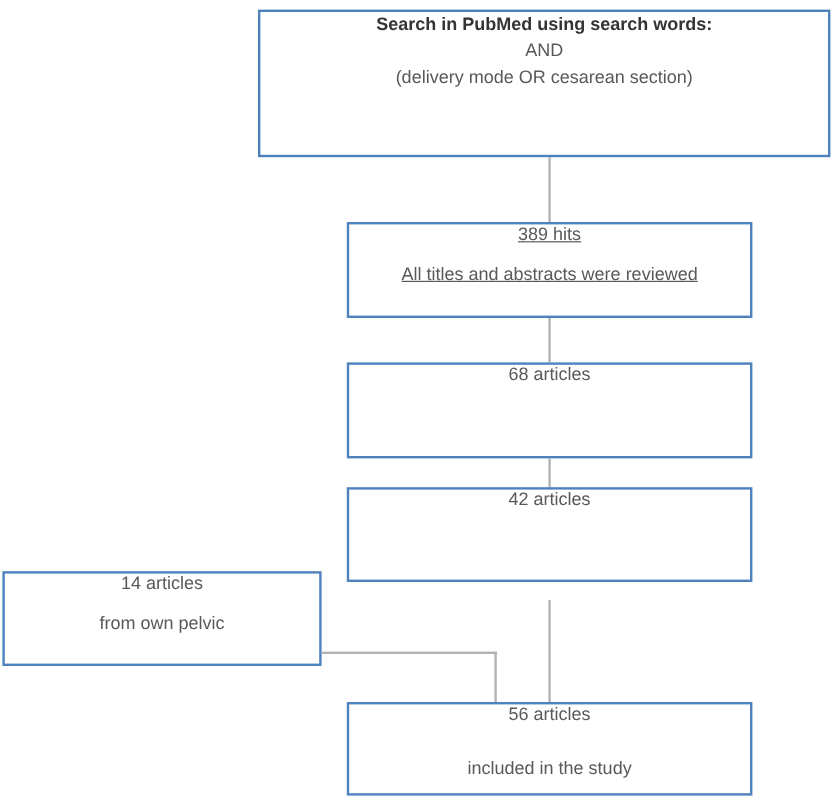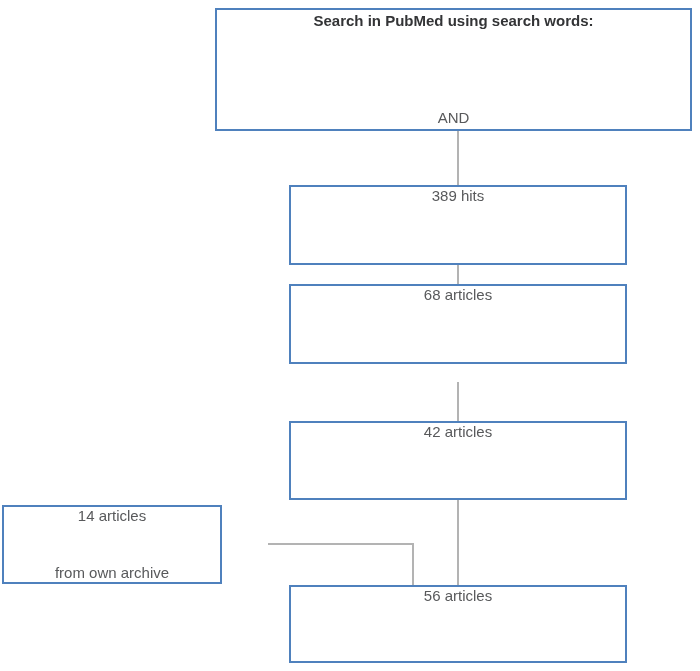--- a/index.html
+++ b/index.html
@@ -18,42 +18,42 @@
     overflow:hidden;
   }
   .box{
     position:absolute;
     box-sizing:border-box;
     border:2px solid var(--border-color);
     background:var(--bg);
     display:flex;
     flex-direction:column;
     align-items:center;
-    justify-content:space-between;
+    justify-content:flex-start;
     text-align:center;
     color:var(--body-color);
     font-size:15px;
     line-height:22px;
   }
   .box .title{
     font-weight:bold;
     color:var(--heading-color);
   }
   .box .line{color:var(--body-color);}
   .two-line{gap:15px;line-height:18px;}
   .connector{
     position:absolute;
     background:var(--connector-color);
   }
   
   #box-search   {left:215px; top:8px;   width:477px; height:123px; padding:0 6px;}
-  #box-hits     {left:289px; top:185px; width:338px; height:80px;}
-  #box-fulltext {left:289px; top:284px; width:338px; height:80px;}
-  #box-relevant {left:289px; top:421px; width:338px; height:79px;}
-  #box-archive  {left:2px;   top:505px; width:220px; height:79px;}
+  #box-hits     {left:289px; top:185px; width:338px; height:80px;text-decoration:underline;}
+  #box-fulltext {left:289px; top:302px; width:338px; height:80px;}
+  #box-relevant {left:289px; top:406px; width:338px; height:79px;}
+  #box-archive  {left:2px;   top:476px; width:266px; height:79px;}
   #box-included {left:289px; top:585px; width:338px; height:78px;gap:27px;}
   
   #conn-search-hits     {left:457px; top:131px; width:2px;   height:54px;}
   #conn-hits-fulltext   {left:457px; top:265px; width:2px;   height:37px;}
   #conn-fulltext-relevant{left:457px; top:382px; width:2px;  height:39px;}
   #conn-relevant-included{left:457px; top:500px; width:2px;  height:85px;}
   #conn-archive-h       {left:268px; top:543px; width:146px; height:2px;}
   #conn-archive-v       {left:412px; top:543px; width:2px;   height:42px;}
 </style>
 </head>
@@ -64,36 +64,39 @@
   <div class="connector" id="conn-search-hits"></div>
   <div class="connector" id="conn-hits-fulltext"></div>
   <div class="connector" id="conn-fulltext-relevant"></div>
   <div class="connector" id="conn-relevant-included"></div>
   <div class="connector" id="conn-archive-h"></div>
   <div class="connector" id="conn-archive-v"></div>
 
   <div class="box" id="box-search">
     <div class="title">Search in PubMed using search words:</div>
     <div class="line">AND</div>
+    <div class="line">(delivery mode OR cesarean section)</div>
   </div>
 
   <div class="box two-line" id="box-hits">
     <div class="line">389 hits</div>
+    <div class="line">All titles and abstracts were reviewed</div>
   </div>
 
   <div class="box two-line" id="box-fulltext">
     <div class="line">68 articles</div>
   </div>
 
   <div class="box two-line" id="box-relevant">
     <div class="line">42 articles</div>
   </div>
 
   <div class="box two-line" id="box-archive">
     <div class="line">14 articles</div>
-    <div class="line">from own archive</div>
+    <div class="line">from own pelvic</div>
   </div>
 
   <div class="box two-line" id="box-included">
     <div class="line">56 articles</div>
+    <div class="line">included in the study</div>
   </div>
 
 </div>
 
 </body></html>

